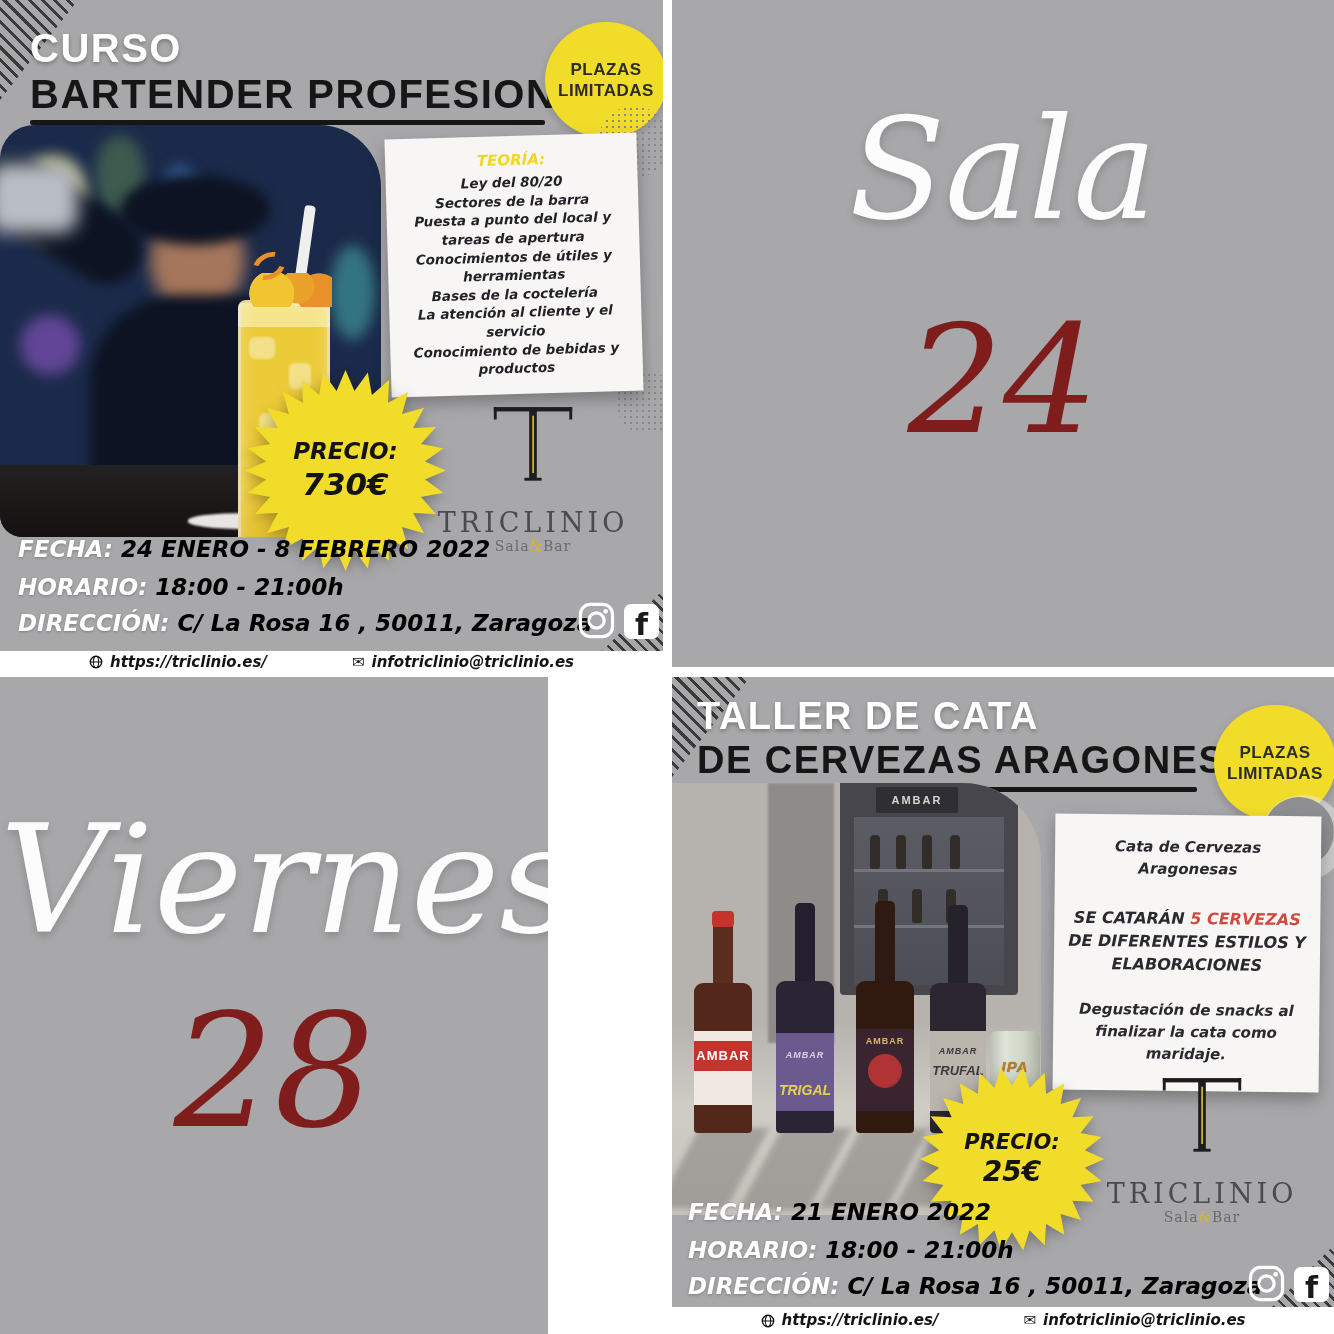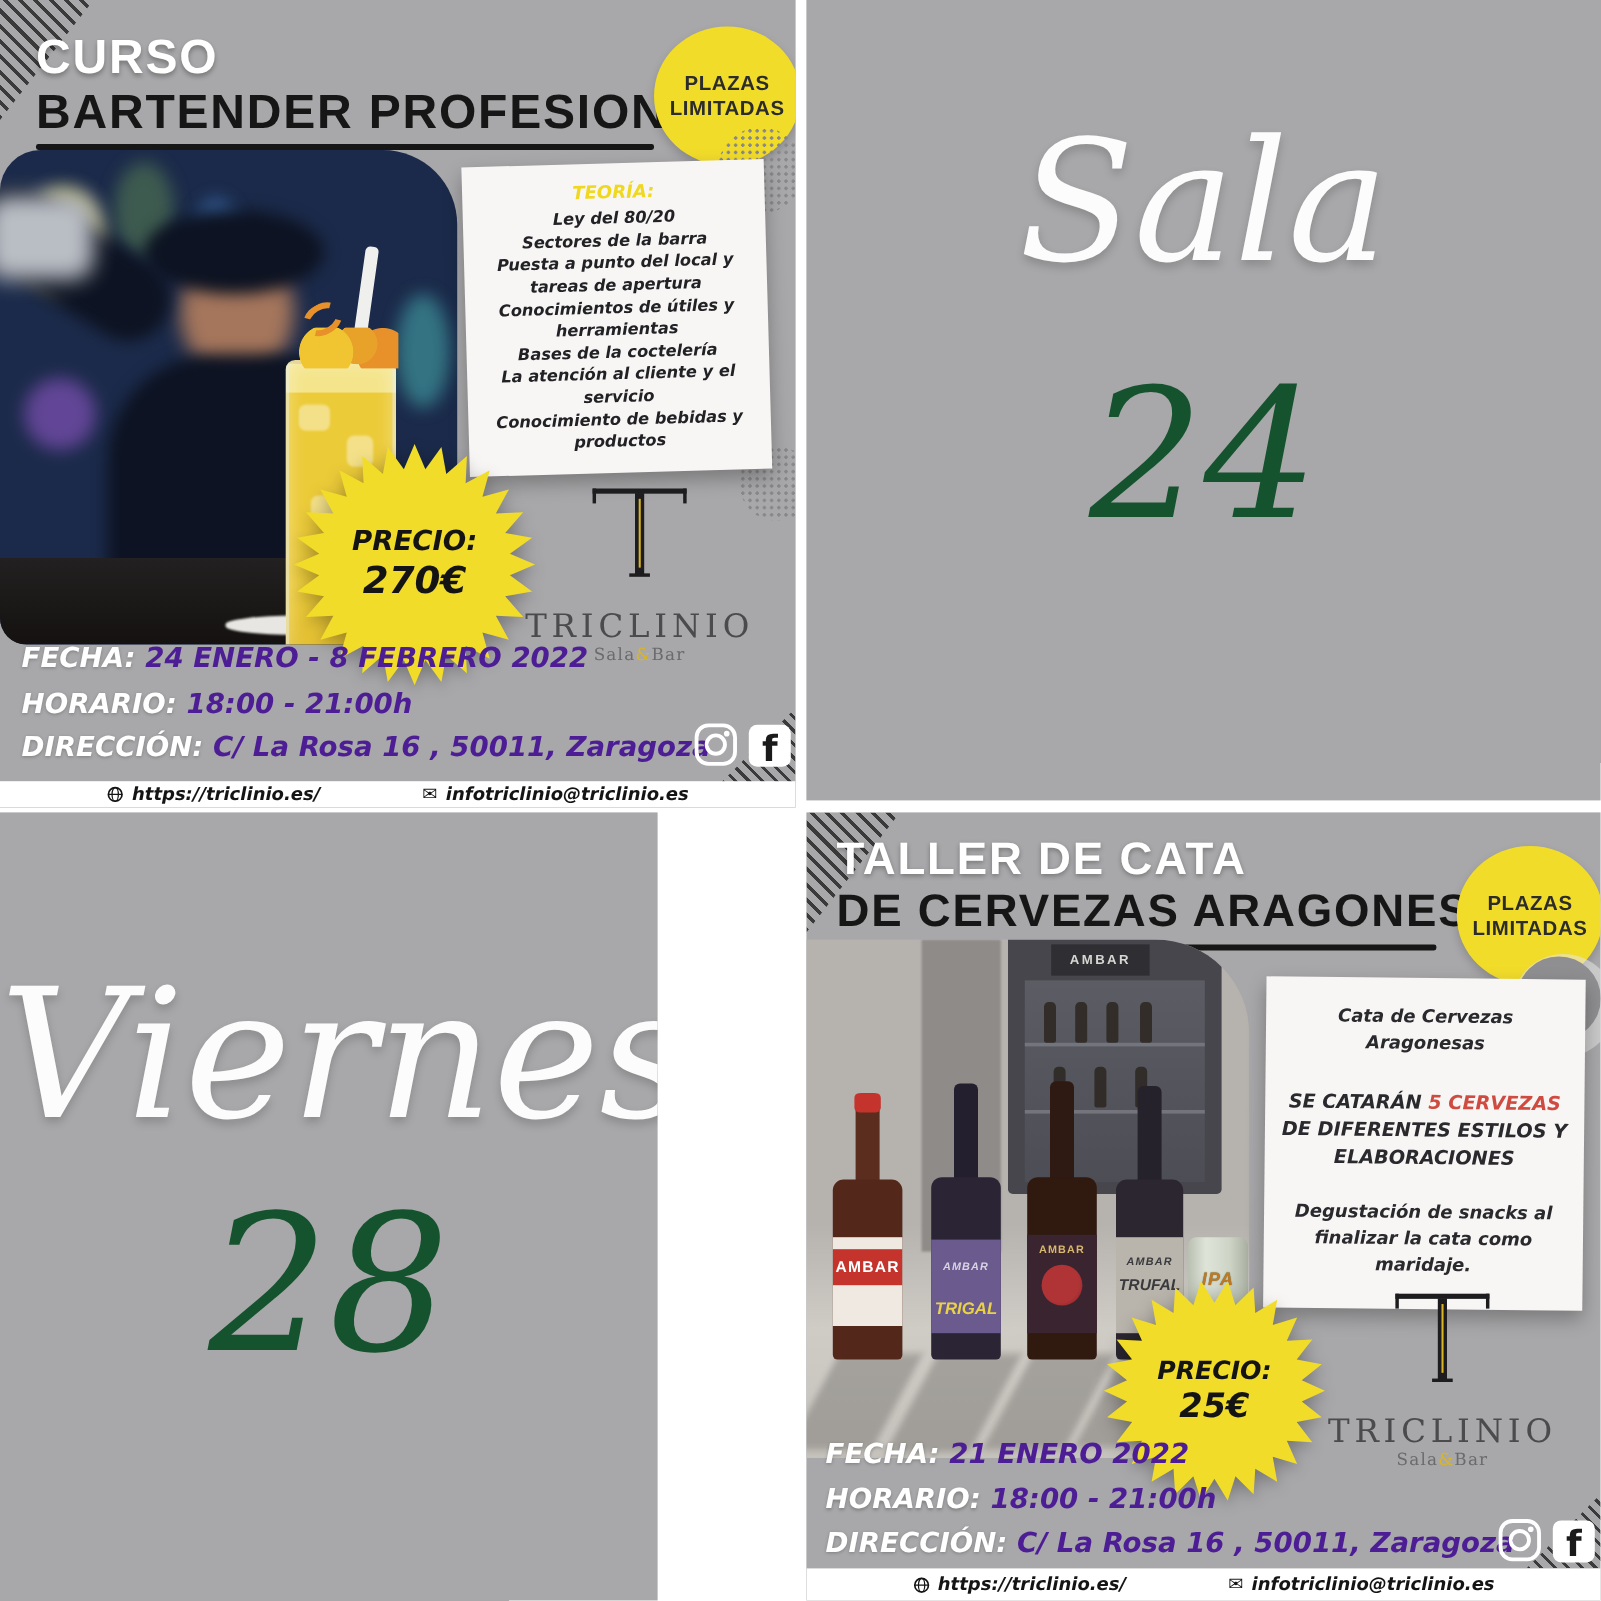--- a/index.html
+++ b/index.html
@@ -53,38 +53,38 @@
   .star-wrap.small .l1 { font-size:21px; } .star-wrap.small .l2 { font-size:28px; }
 
   .logo { position:absolute; width:210px; text-align:center; }
   .logo svg { display:block; margin:0 auto; }
   .logo-name { font:400 27px/1.1 "DejaVu Serif", serif; color:#4b4a4c; letter-spacing:4px; margin-top:6px; }
   .logo-tag { font:400 14px/1.2 "DejaVu Serif", serif; color:#6b6a6c; letter-spacing:1px; }
   .logo-tag .amp { color:#d9b527; }
 
   .detail-line { position:absolute; white-space:nowrap; font:700 italic 23px/1.2 "DejaVu Sans", sans-serif; }
   .detail-line .lbl { color:#ffffff; text-shadow:0 1px 3px rgba(0,0,0,.25); }
-  .detail-line .val { color:#4c1d95; }
+  .detail-line .val { color:#000000; }
 
   .footer-bar { position:absolute; left:0; width:100%; background:#ffffff;
     display:flex; align-items:center; justify-content:center; gap:85px; }
   .footer-item { display:flex; align-items:center; gap:7px;
     font:700 italic 15px/1 "DejaVu Sans", sans-serif; color:#141414; }
   .env-glyph { font-style:normal; font-size:15px; color:#141414; }
 
   .social { position:absolute; display:flex; align-items:flex-end; gap:9px; }
   .fb { width:35px; height:35px; background:#ffffff; border-radius:7px; display:flex;
     align-items:flex-end; justify-content:center; overflow:hidden;
     font:700 30px/0.95 "DejaVu Sans", sans-serif; color:#1a1a1a; }
 
   .day-name { position:absolute; left:0; right:0; text-align:center;
     font:italic 400 140px/1 "DejaVu Serif", serif; color:#fcfcfc;
     text-shadow:0 4px 8px rgba(0,0,0,.18); }
   .day-number { position:absolute; left:0; right:0; text-align:center;
-    font:italic 400 155px/1 "DejaVu Serif", serif; color:#14532d; }
+    font:italic 400 155px/1 "DejaVu Serif", serif; color:#7f1d1d; }
 
   
   .photo-cocktail { position:absolute; left:0; top:125px; width:381px; height:412px;
     border-radius:34px 62px 52px 22px; overflow:hidden; background:#1b2a4a; }
   .pc-blur { position:absolute; filter:blur(9px); }
   .pc-bg { left:-20px; top:-20px; width:440px; height:330px;
     background:linear-gradient(135deg,#33507e 0%,#24386 0%,#2c4a78 30%,#16233d 75%); }
   .bokeh { position:absolute; border-radius:50%; filter:blur(7px); opacity:.75; }
   .silhouette { position:absolute; background:#0d1322; border-radius:50%; filter:blur(6px); }
   .face { position:absolute; background:#a5765c; border-radius:50%; filter:blur(8px); }
@@ -186,21 +186,21 @@
       <div class="theory-item">La atención al cliente y el servicio</div>
       <div class="theory-item">Conocimiento de bebidas y productos</div>
     </div>
 
     <div class="star-wrap" style="left:243px; top:368px; width:205px; height:205px;">
       <svg viewBox="0 0 100 100" class="star">
           <polygon points="99.00,50.00 88.75,54.37 97.77,60.90 86.81,62.88 94.15,71.26 83.02,70.75 88.31,80.55 77.58,77.58 80.55,88.31 70.75,83.02 71.26,94.15 62.88,86.81 60.90,97.77 54.37,88.75 50.00,99.00 45.63,88.75 39.10,97.77 37.12,86.81 28.74,94.15 29.25,83.02 19.45,88.31 22.42,77.58 11.69,80.55 16.98,70.75 5.85,71.26 13.19,62.88 2.23,60.90 11.25,54.37 1.00,50.00 11.25,45.63 2.23,39.10 13.19,37.12 5.85,28.74 16.98,29.25 11.69,19.45 22.42,22.42 19.45,11.69 29.25,16.98 28.74,5.85 37.12,13.19 39.10,2.23 45.63,11.25 50.00,1.00 54.37,11.25 60.90,2.23 62.88,13.19 71.26,5.85 70.75,16.98 80.55,11.69 77.58,22.42 88.31,19.45 83.02,29.25 94.15,28.74 86.81,37.12 97.77,39.10 88.75,45.63" fill="#f2dc2a"></polygon>
         </svg>
       <div class="star-text">
         <div class="l1">PRECIO:</div>
-        <div class="l2">270€</div>
+        <div class="l2">730€</div>
       </div>
     </div>
 
     <div class="logo" style="left:428px; top:402px;">
       <svg width="86" height="100" viewBox="0 0 90 100">
         <rect x="4" y="3" width="82" height="4.5" fill="#1d1c1e"></rect>
         <rect x="4" y="3" width="3" height="13" fill="#1d1c1e"></rect>
         <rect x="83" y="3" width="3" height="13" fill="#1d1c1e"></rect>
         <rect x="41" y="7" width="8" height="72" fill="#1d1c1e"></rect>
         <rect x="44.2" y="12" width="1.8" height="60" fill="#d9b527"></rect>

